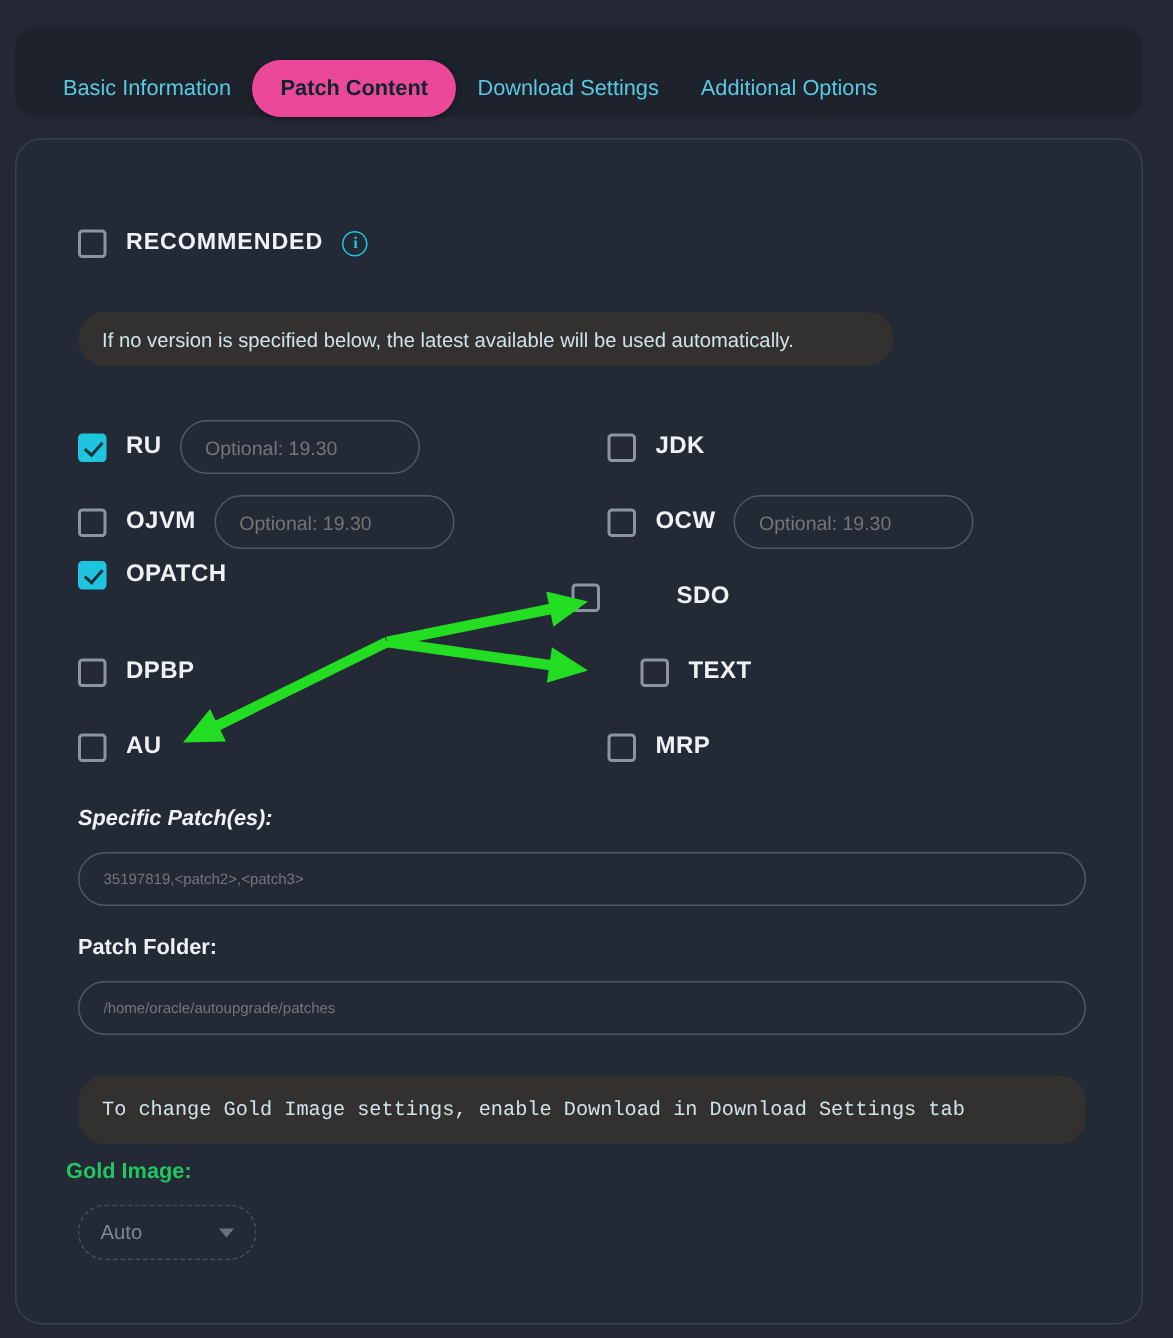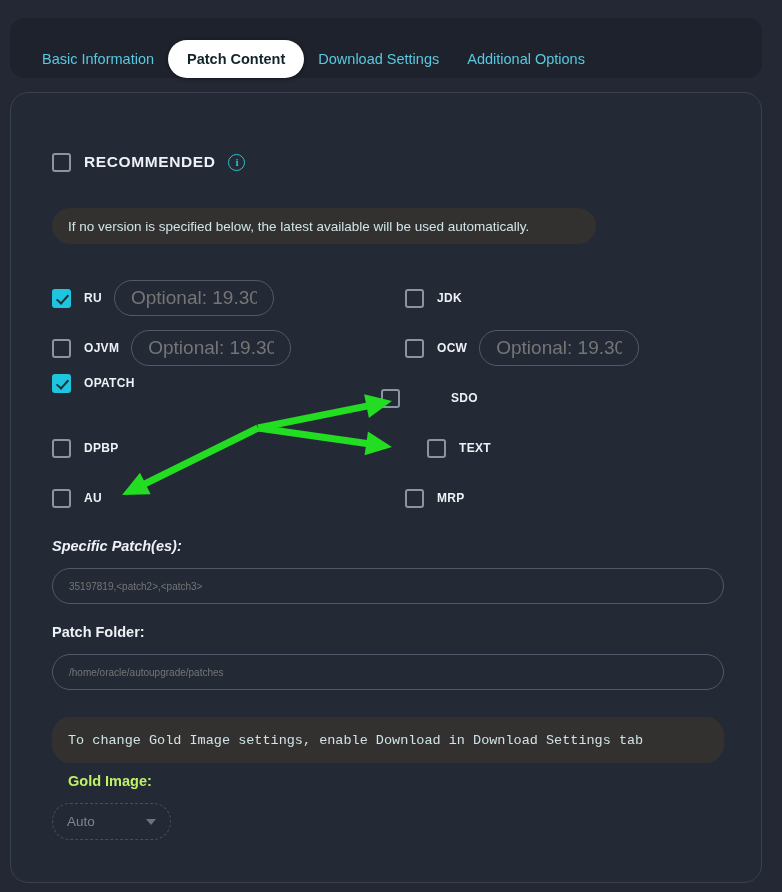--- a/index.html
+++ b/index.html
@@ -36,21 +36,21 @@
     font-size: 14.5px;
     color: #58c9e0;
     padding: 0 14px;
     height: 38px;
     line-height: 38px;
     border-radius: 19px;
     white-space: nowrap;
     cursor: pointer;
   }
   .tab.active {
-    background: #ffffff;
+    background: #ec4899;
     color: #10242b;
     font-weight: bold;
     padding: 0 19px;
     box-shadow: 0 1px 4px rgba(0,0,0,.45);
   }
 
   
   .card {
     position: absolute;
     left: 10px;
@@ -91,34 +91,34 @@
     left: 4.5px;
     top: 1px;
     width: 5px;
     height: 10px;
     border: solid #15313a;
     border-width: 0 2.4px 2.4px 0;
     transform: rotate(42deg);
   }
   .cblabel {
     margin-left: 13px;
-    font-size: 12px;
+    font-size: 16px;
     font-weight: bold;
     color: #eef1f5;
     letter-spacing: .3px;
     white-space: nowrap;
   }
   .optin {
     margin-left: 12px;
     height: 36px;
     border: 1px solid #51596a;
     border-radius: 18px;
     background: transparent;
     color: #9aa2b0;
-    font-size: 19px;
+    font-size: 13px;
     font-family: "Liberation Sans", sans-serif;
     padding: 0 16px;
     box-sizing: border-box;
     outline: none;
   }
 
   
   #rec-row { left: 52px; top: 149px; }
   #rec-row .cblabel { font-size: 15.5px; letter-spacing: .6px; }
   .info-icon {
@@ -173,22 +173,22 @@
     padding: 0 16px;
     box-sizing: border-box;
     outline: none;
   }
   #lbl-specific { left: 52px; top: 538px; font-style: italic; }
   #in-specific  { top: 568px; }
   #lbl-folder   { left: 52px; top: 624px; }
   #in-folder    { top: 654px; }
 
   #lbl-gold {
-    left: 68px; top: 773px;
-    color: #bef264;
+    left: 44px; top: 773px;
+    color: #22c55e;
   }
   #sel-gold {
     position: absolute;
     left: 52px; top: 803px;
     width: 119px; height: 37px;
     border: 1px dashed #474f5f;
     border-radius: 18px;
     background: transparent;
     color: #7d8592;
     font-size: 13.5px;

